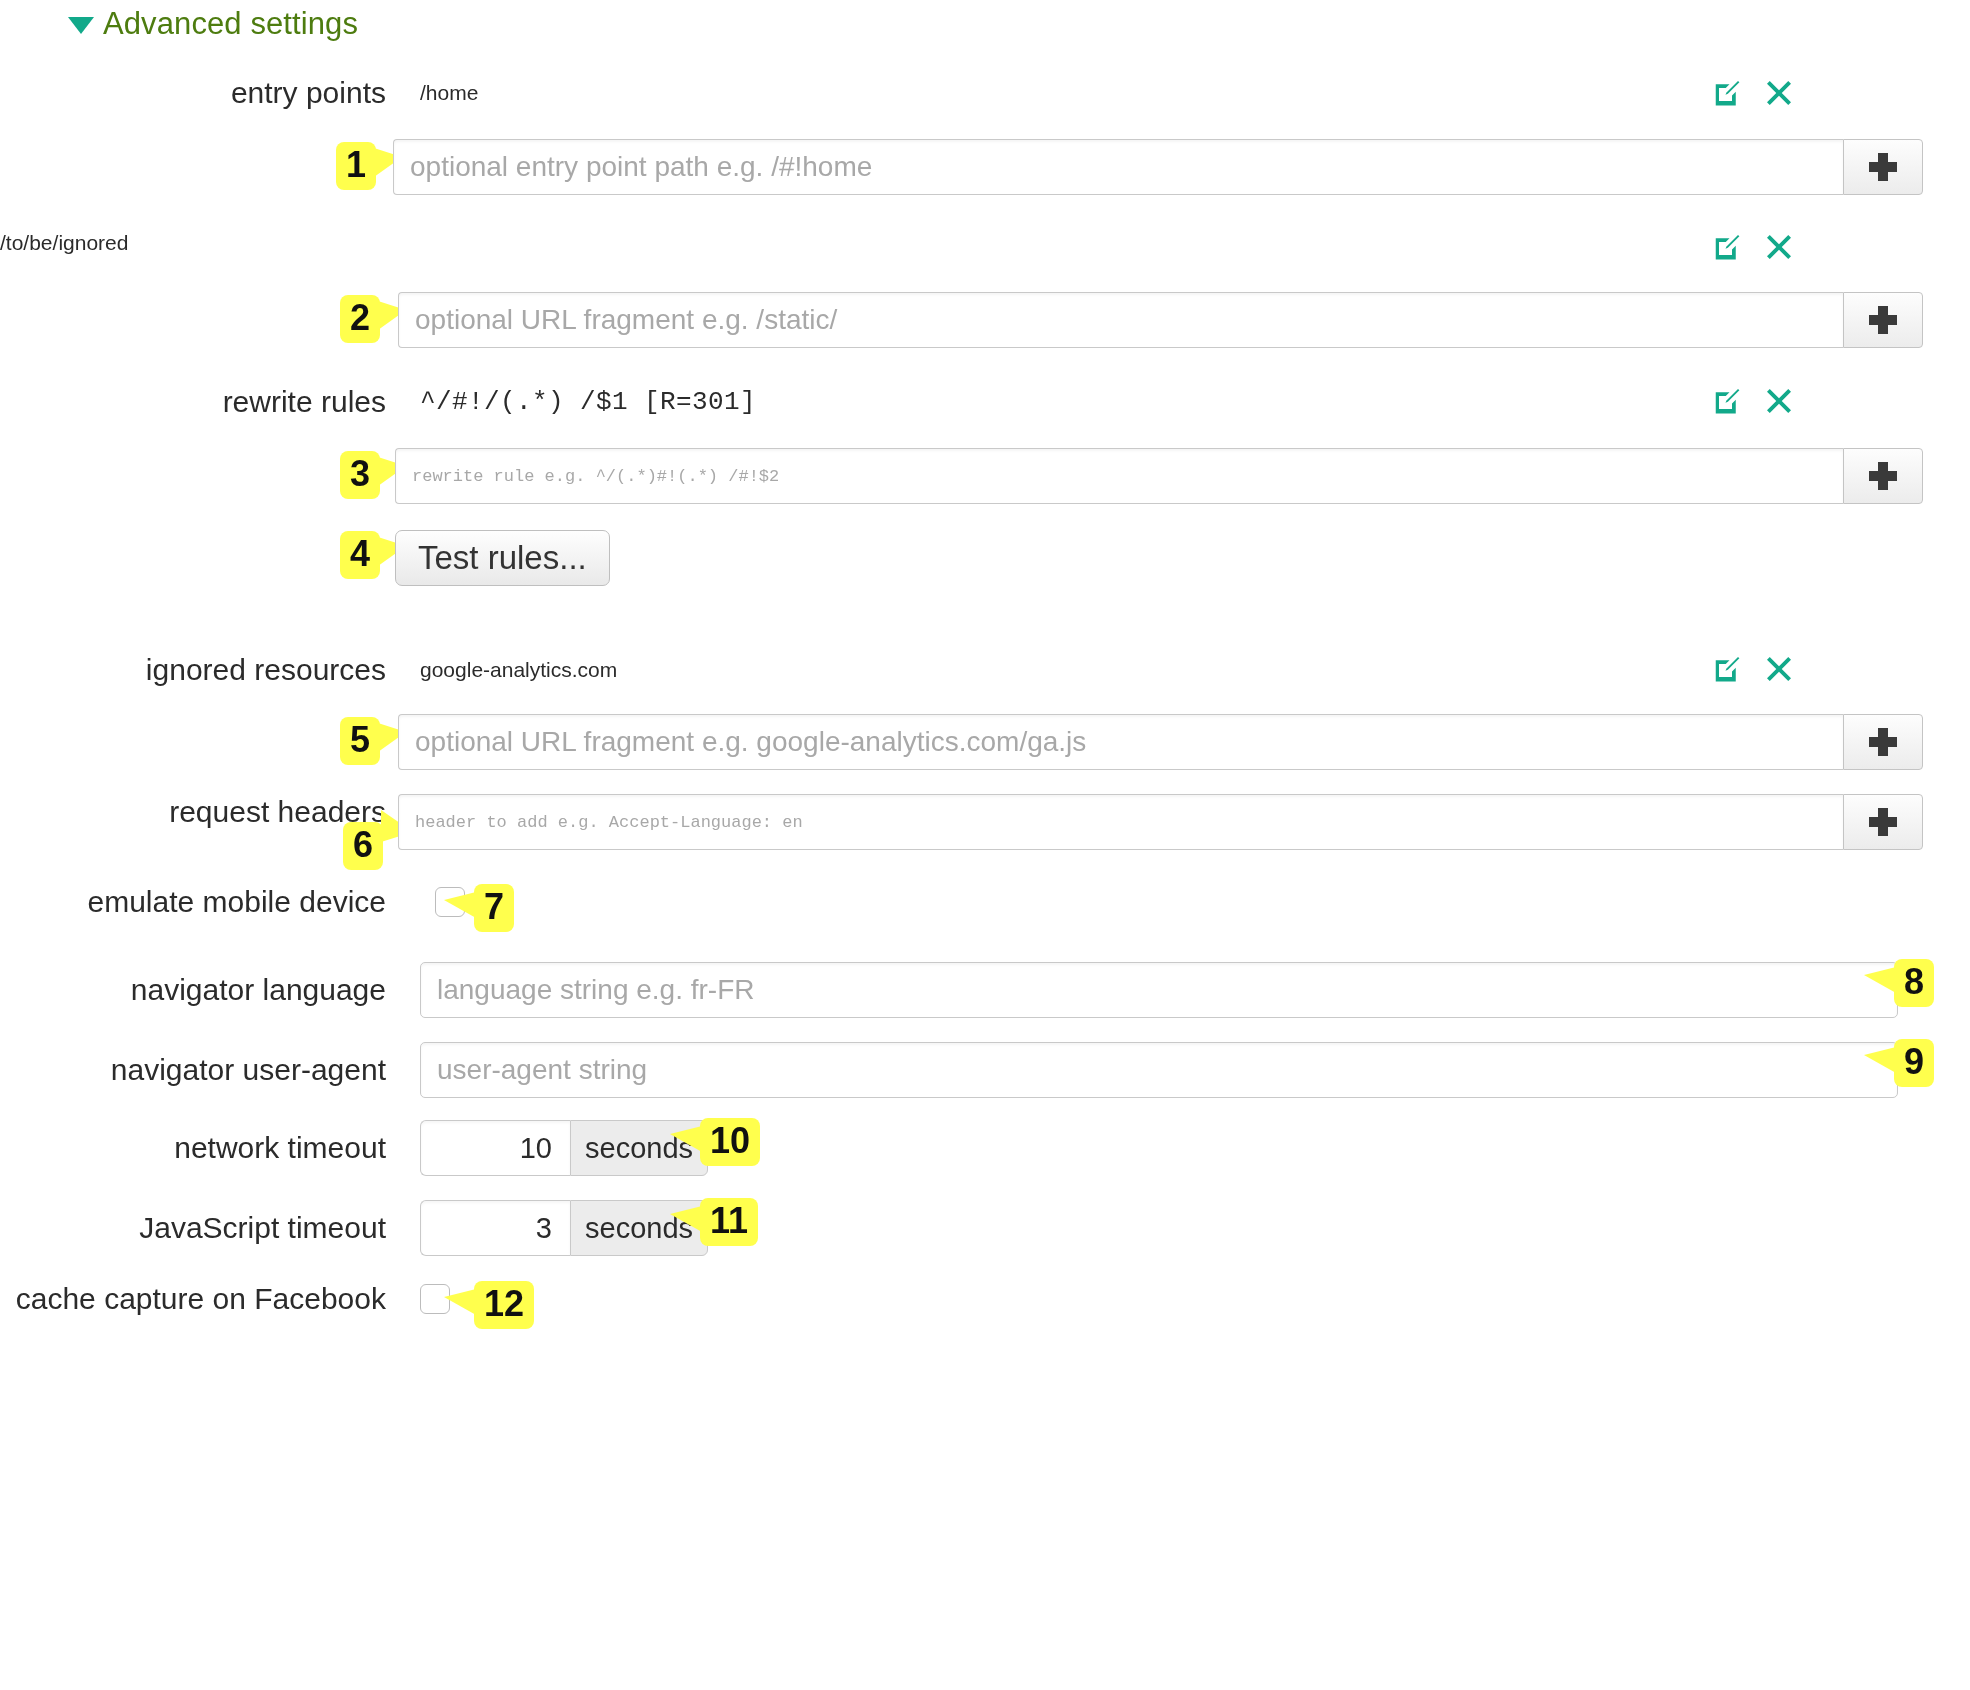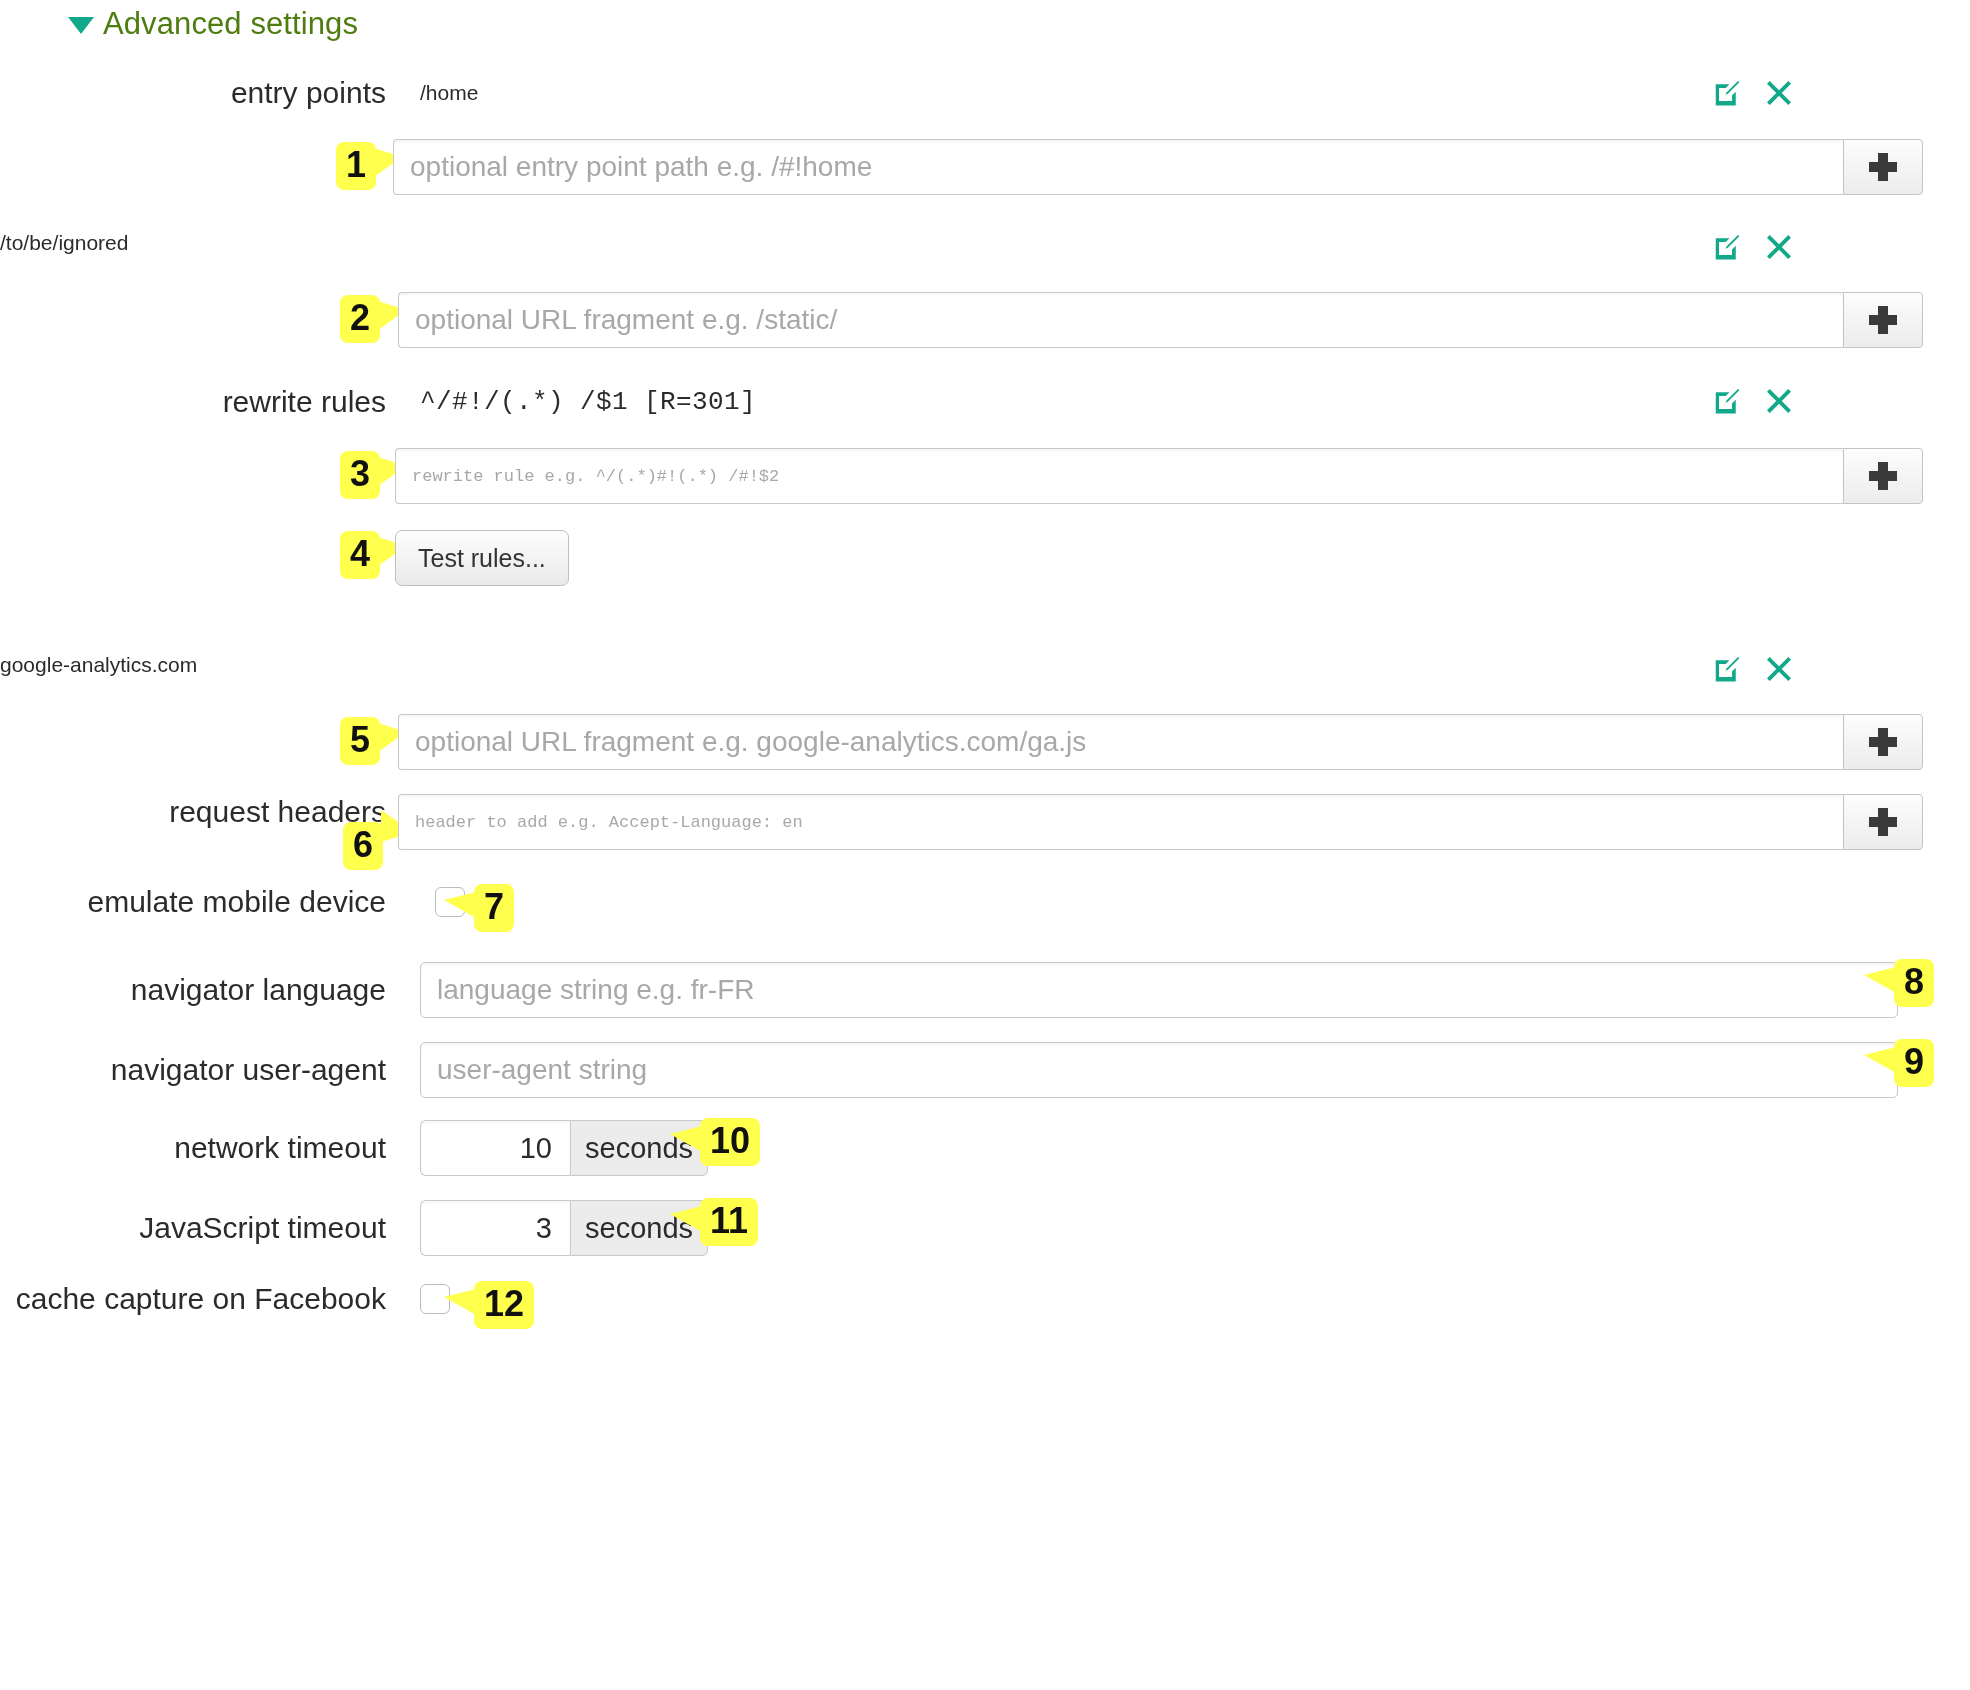--- a/index.html
+++ b/index.html
@@ -133,21 +133,21 @@
 
   
   .btn {
     height: 56px;
     box-sizing: border-box;
     padding: 0 22px;
     border: 1px solid #bfbfbf;
     border-radius: 7px;
     background: linear-gradient(#fefefe, #e9e9e9);
     font-family: "Liberation Sans", sans-serif;
-    font-size: 25px;
+    font-size: 33px;
     color: #333;
     cursor: pointer;
   }
 
   
   .cbx {
     width: 30px; height: 30px;
     box-sizing: border-box;
     border: 1px solid #bcbcbc;
     border-radius: 6px;
@@ -309,20 +309,21 @@
   </button>
 </div>
 
 <div class="badge" style="left:340px; top:531px;">
   <span>4</span>
   <span class="tail tail-right"></span>
 </div>
 <button class="btn" style="position:absolute; left:395px; top:530px;">Test rules...</button>
 
 <div class="row" style="left:0; top:653px;">
+  <span class="lbl">ignored resources</span>
   <span class="val">google-analytics.com</span>
 </div>
 <div class="icon-actions" style="left:1712px; top:654px;">
   <svg class="ic" viewBox="0 0 24 24">
     <path d="M3 5h11l-3 3H5.6v10.4H16V14l3-3v11H3z" fill="#12a98a"></path>
     <path d="M20.8 2.3l1.1 1.1-9.2 9.2-1.9.8.8-1.9z" fill="#12a98a"></path>
   </svg>
   <svg class="ic" viewBox="0 0 24 24">
     <path d="M4.6 2.4L12 9.8l7.4-7.4 2.2 2.2L14.2 12l7.4 7.4-2.2 2.2L12 14.2l-7.4 7.4-2.2-2.2L9.8 12 2.4 4.6z" fill="#12a98a"></path>
   </svg>

